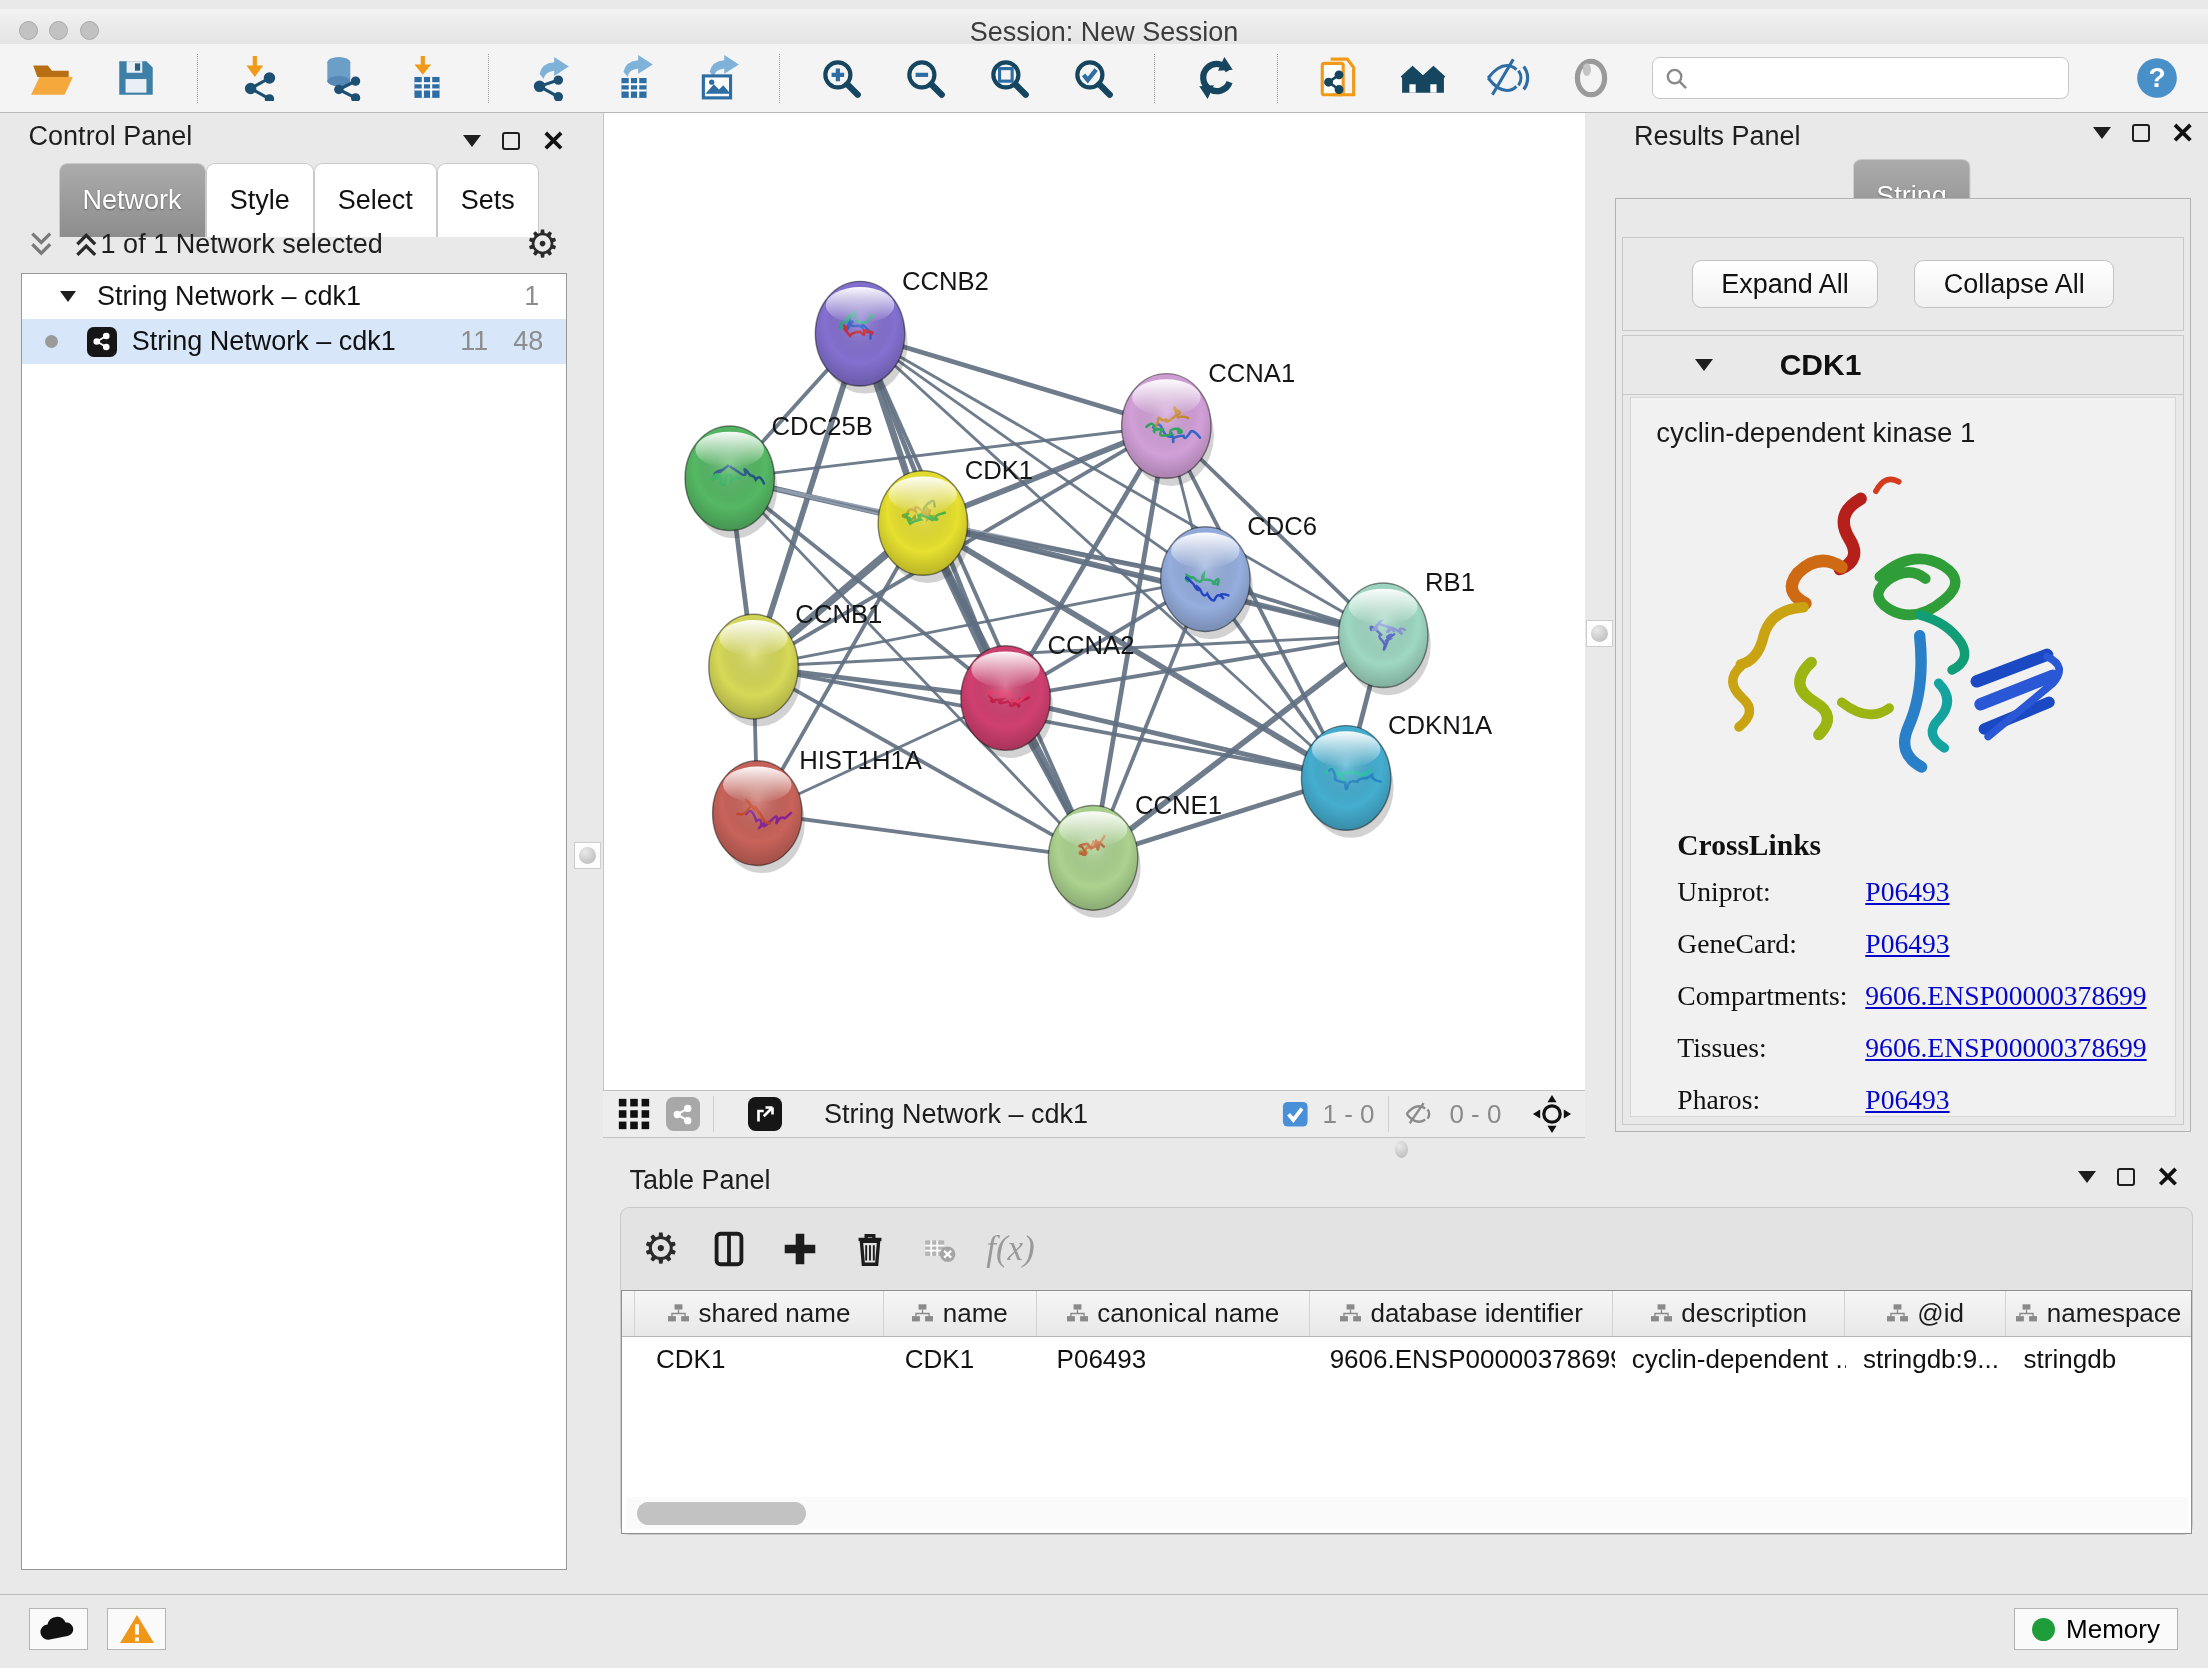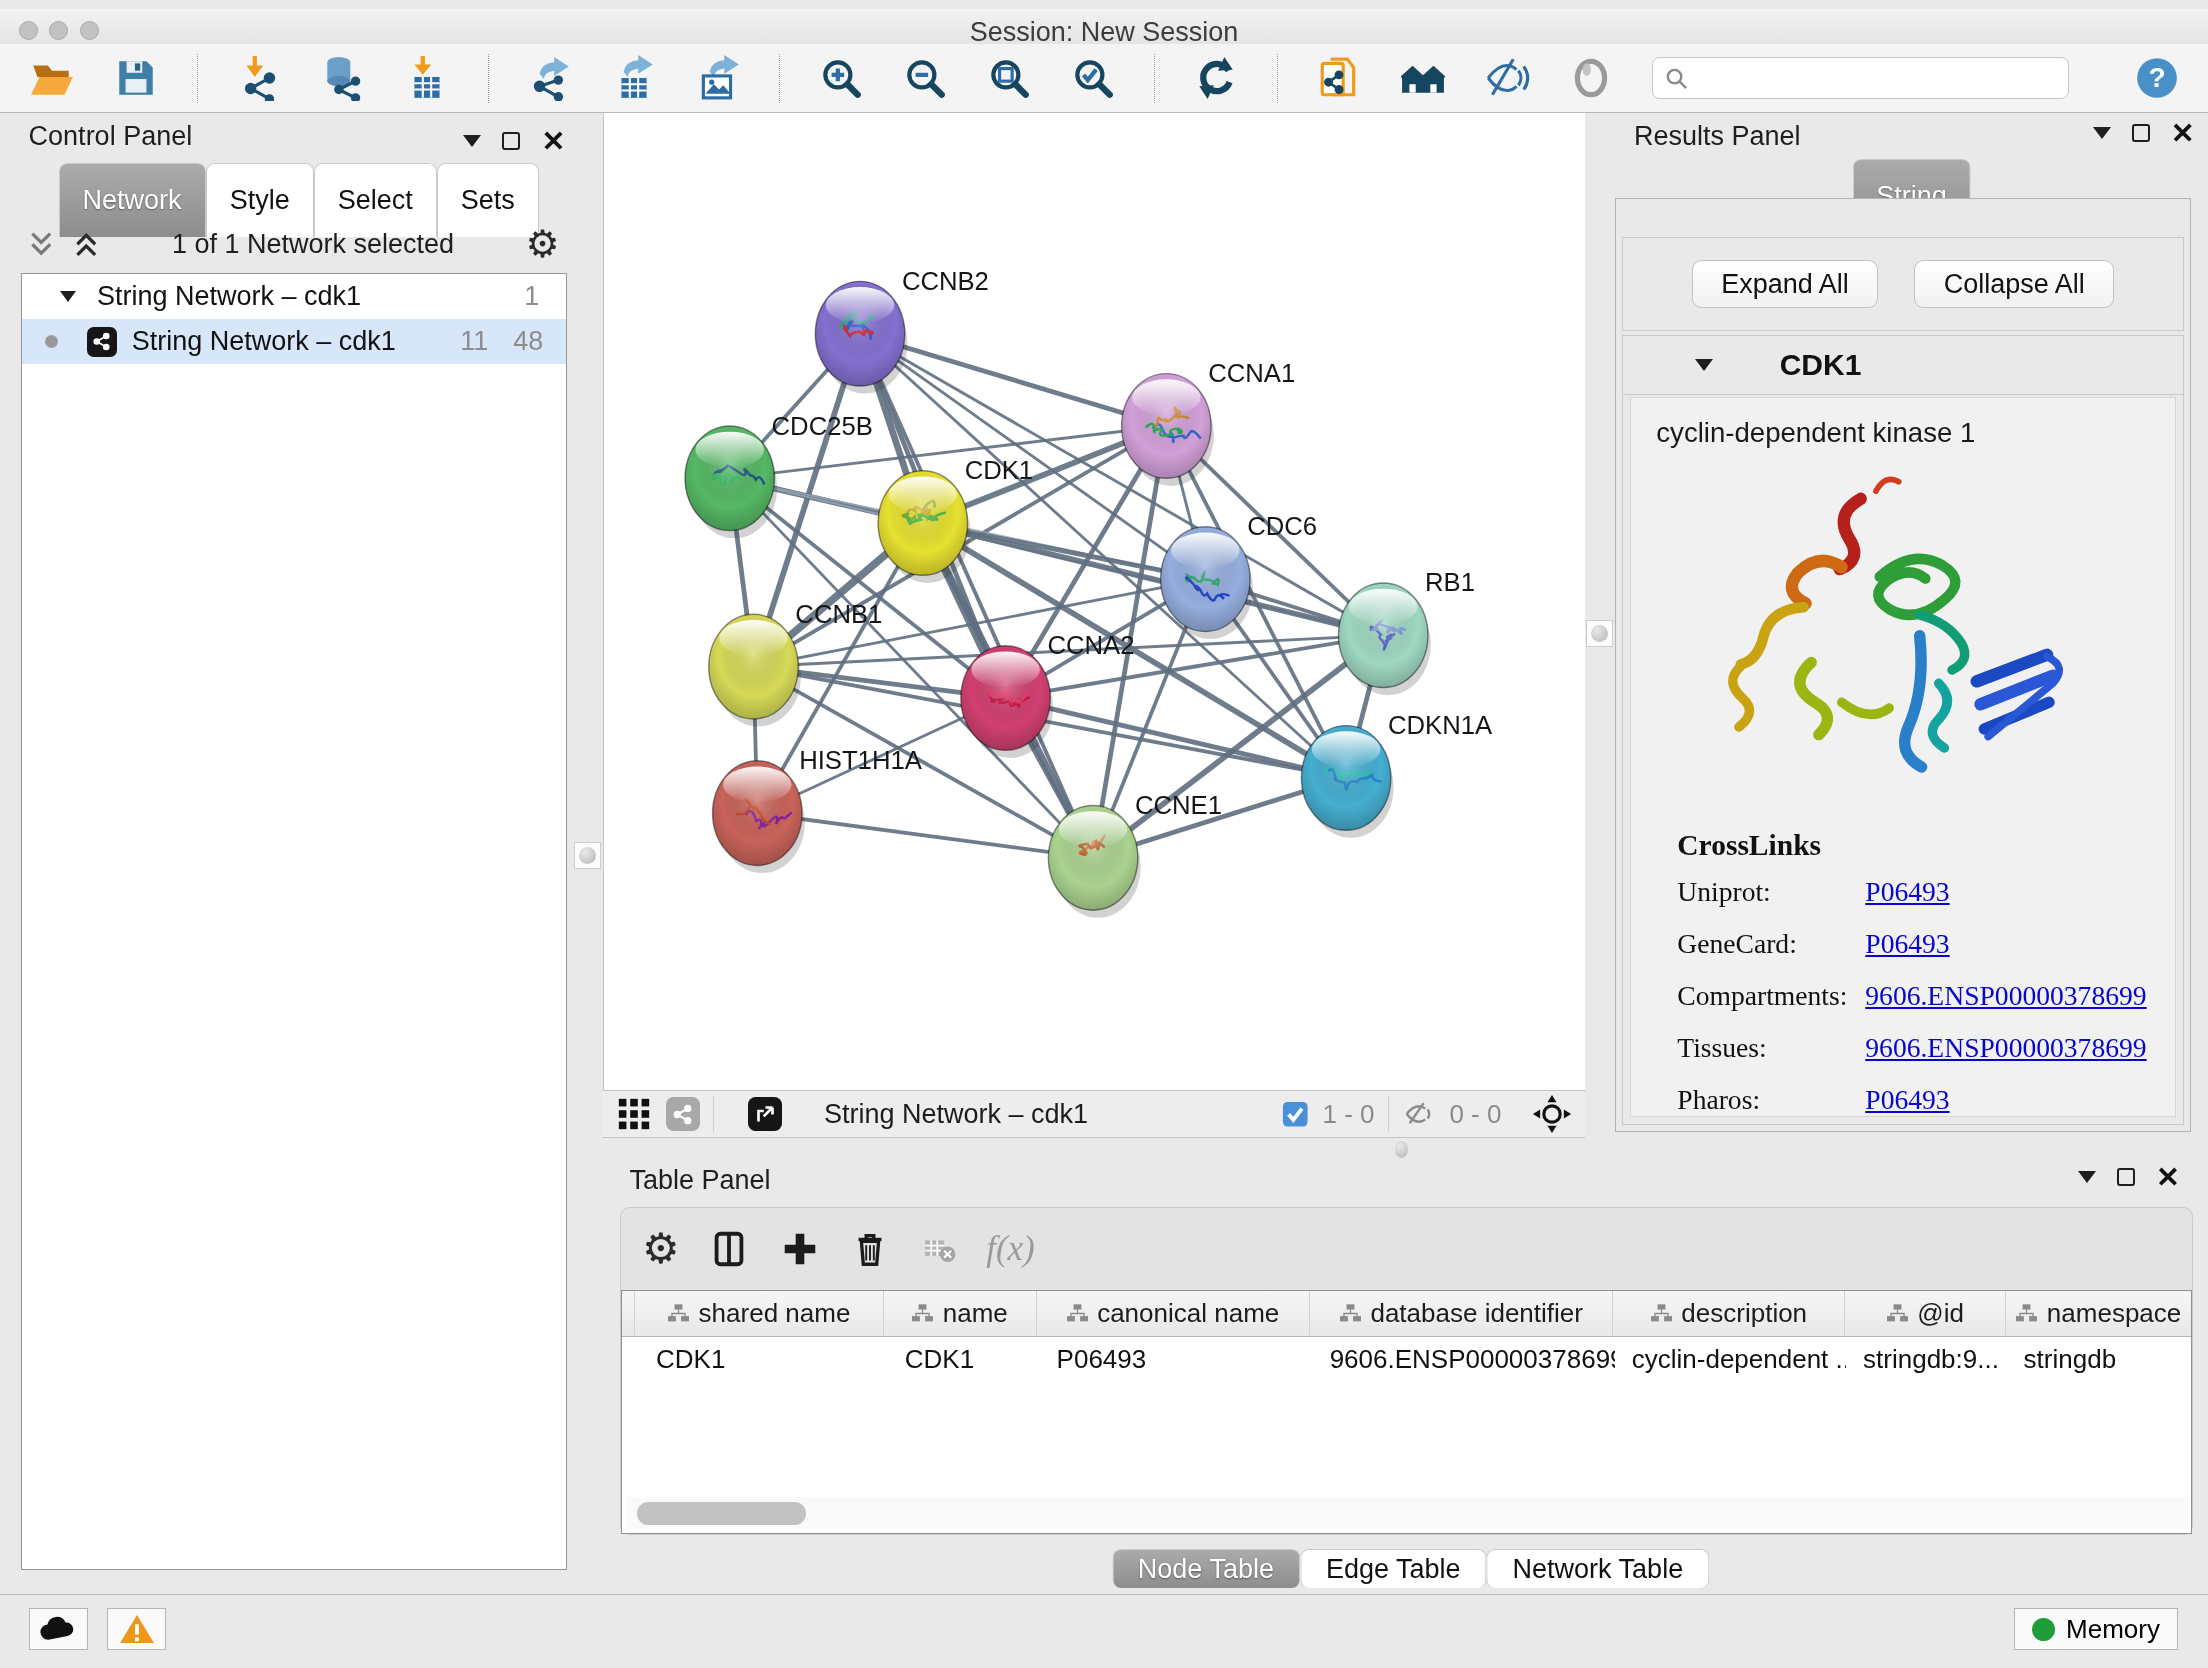--- a/index.html
+++ b/index.html
@@ -38,21 +38,21 @@
   .tab { display:inline-block; padding:21px 23px; font-size:27px; background:#fff;
     border:1px solid #c9c9c9; border-bottom:none; border-radius:8.6px 8.6px 0 0; color:#111; }
   .tab.active { background:linear-gradient(#ababab,#8d8d8d); color:#fff;
     text-shadow:0 1px 1.9px rgba(0,0,0,.4); }
 
   
   .control-panel { position:absolute; left:7.6px; top:121px; width:571px; height:1476px; }
   .cp-tabs { position:absolute; left:51px; top:42px; }
   .cp-toolrow { position:absolute; left:19px; top:99px; right:19px; height:48px;
     display:flex; align-items:center; }
-  .cp-status { flex:1; text-align:center; font-size:27px; color:#1e1e1e; }
+  .cp-status { flex:1; text-align:left; font-size:27px; color:#1e1e1e; }
   .gear-glyph { font-size:38px; color:#2a2a2a; line-height:38px; }
   .tree-box { position:absolute; left:13.3px; right:11.4px; top:152px; bottom:27px;
     background:#fff; border:1.9px solid #979797; }
   .tree-row { display:flex; align-items:center; height:45px; font-size:27px; color:#111; }
   .tree-row .count { color:#8d8d8d; }
   .tree-row.selected { background:#d7e6f9; }
   .bullet { width:13.3px; height:13.3px; border-radius:50%; background:#9a9a9a; }
   .share-chip { width:30px; height:30px; background:#161616; border-radius:6.7px;
     display:flex; align-items:center; justify-content:center; }
 
@@ -737,25 +737,20 @@
           <div class="td" style="width:311px">9606.ENSP00000378699</div>
           <div class="td" style="width:238px">cyclin-dependent ...</div>
           <div class="td" style="width:165px">stringdb:9...</div>
           <div class="td" style="width:190px">stringdb</div>
         </div>
         <div class="hscroll">
             <div class="thumb"></div>
           </div>
       </div>
     </div>
-    <div class="tp-tabs">
-      <span class="tab active">Node Table</span>
-        <span class="tab">Edge Table</span>
-        <span class="tab">Network Table</span>
-    </div>
   </div>
 
   <div class="statusbar">
     <div class="sb-btn" style="left:28.5px">
       <svg width="38" height="28.5" viewBox="0 0 40 30">
           <path d="M10 26a8 8 0 01-1-16 10 10 0 0119-2 7 7 0 012 14z" fill="#111"></path>
         </svg>
     </div>
     <div class="sb-btn" style="left:107px">
       <svg width="36" height="32" viewBox="0 0 38 34">

